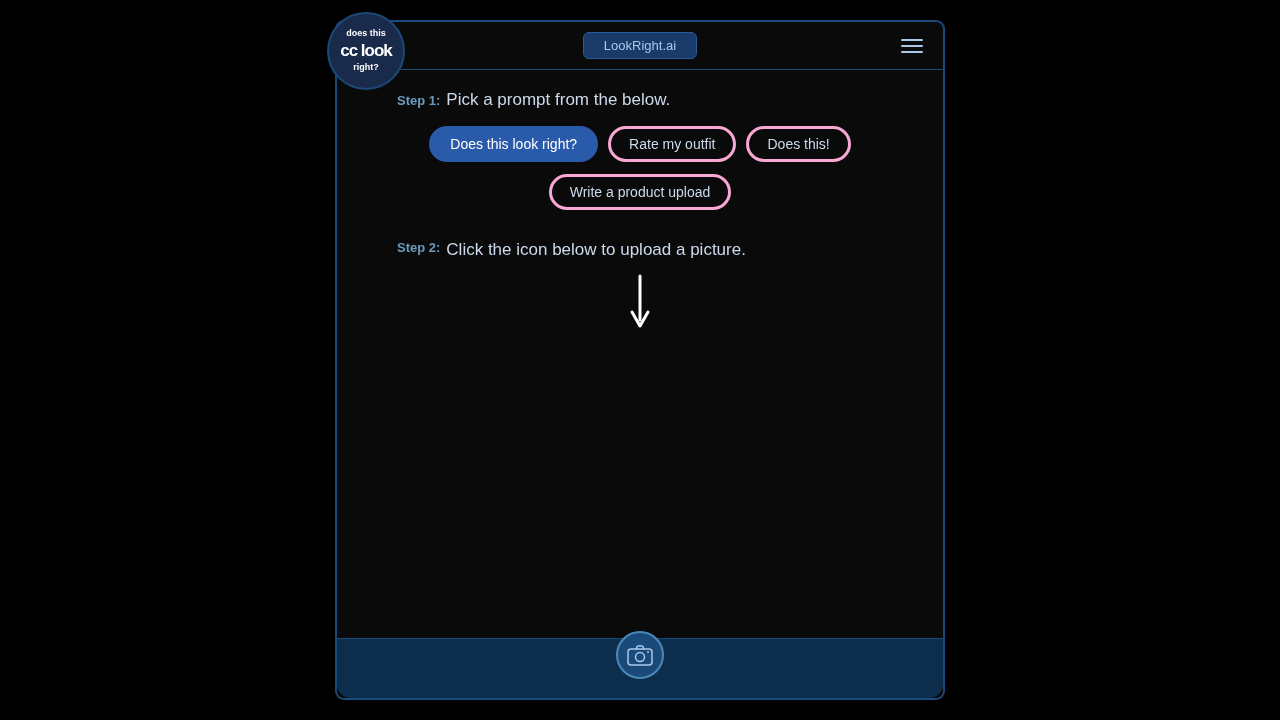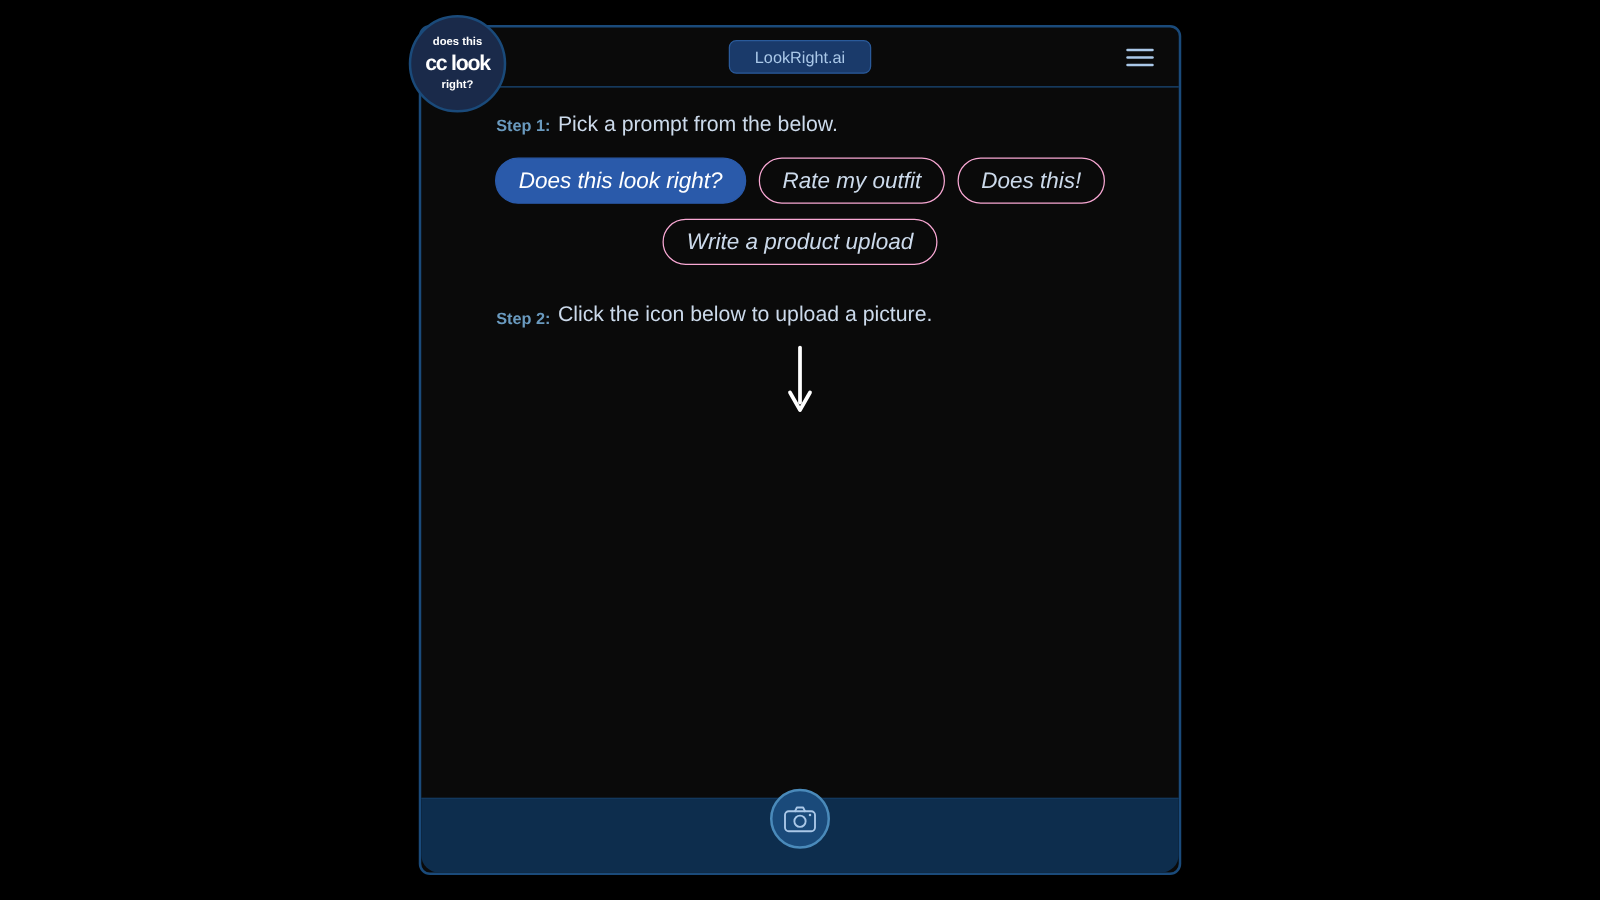--- a/index.html
+++ b/index.html
@@ -138,39 +138,38 @@
     .btn-row {
       display: flex;
       gap: 10px;
       align-items: center;
       justify-content: center;
     }
 
     .prompt-btn {
       border-radius: 20px;
       padding: 7px 18px;
-      font-size: 18px;
-      cursor: pointer;
-      border: 1px solid #f9a8d4;
+      font-size: 14px;
+      cursor: pointer;
+      border: 3px solid #f9a8d4;
       background: transparent;
       color: #ccdaeb;
       transition: background 0.2s;
-      font-style: italic;
     }
 
     .prompt-btn.active {
       background: #2a5aaa;
       border-color: #2a5aaa;
       color: #fff;
     }
 
     
     .step2-row {
       display: flex;
-      align-items: flex-end;
+      align-items: flex-start;
       gap: 6px;
       margin-bottom: 4px;
       align-self: flex-start;
       margin-left: 40px;
     }
 
     
     .arrow-container {
       display: flex;
       align-items: center;

